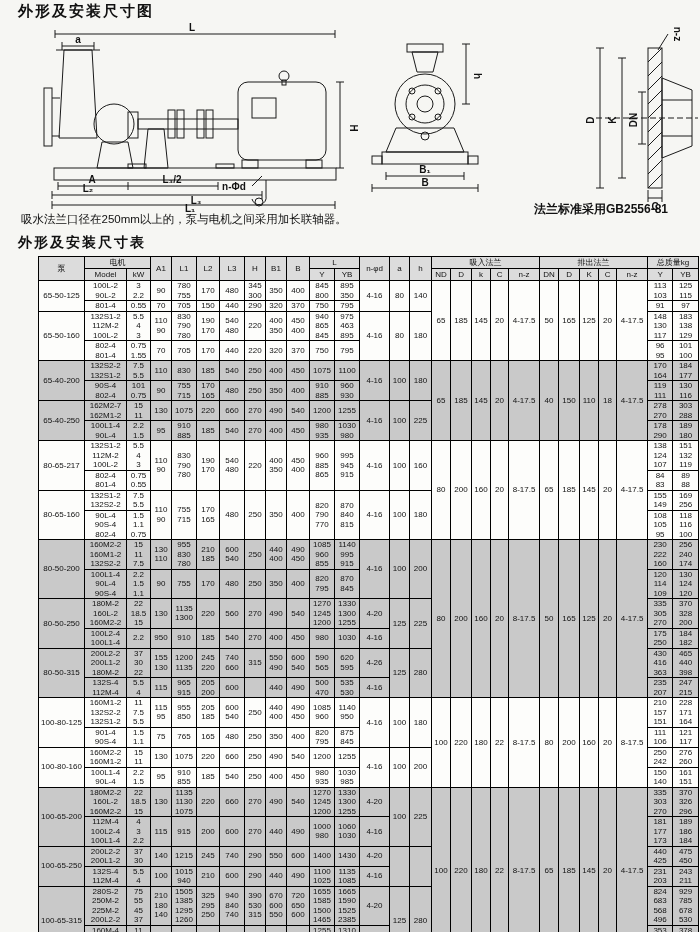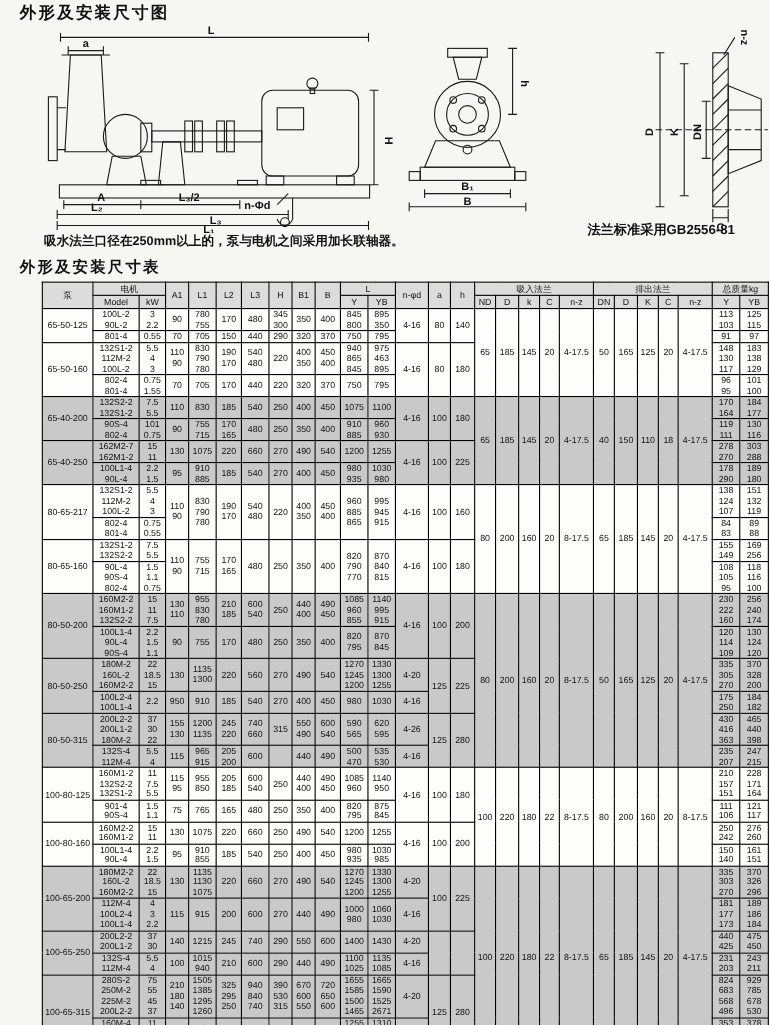--- a/index.html
+++ b/index.html
@@ -3,21 +3,21 @@
 <meta charset="utf-8">
 <style>
   html,body{margin:0;padding:0;}
   body{
     width:700px;height:932px;position:relative;overflow:hidden;
     background:#f6f6f3;color:#111;
     font-family:"Liberation Sans","DejaVu Sans",sans-serif;
   }
   .page-title{position:absolute;left:18px;top:2px;font-size:15px;font-weight:bold;letter-spacing:2px;}
   .table-title{position:absolute;left:18px;top:234px;font-size:14px;font-weight:bold;letter-spacing:2px;}
-  .note{position:absolute;left:40px;top:212px;font-size:11.5px;font-weight:bold;}
+  .note{position:absolute;left:21px;top:212px;font-size:11.5px;font-weight:normal;}
   .flange-note{position:absolute;left:534px;top:201px;font-size:12px;font-weight:bold;}
   .drawing{position:absolute;left:0;top:20px;}
   svg text{font-family:"Liberation Sans","DejaVu Sans",sans-serif;font-size:10px;fill:#111;}
   table.dims{
     position:absolute;left:38px;top:256px;
     border-collapse:collapse;table-layout:fixed;width:660px;
     font-size:8px;
   }
   table.dims th,table.dims td{
     border:1px solid #000;text-align:center;vertical-align:middle;
@@ -993,21 +993,21 @@
         <td class="sh">720
 650
 600</td>
         <td class="sh">1655
 1585
 1500
 1465</td>
         <td class="sh">1665
 1590
 1525
-2671</td>
+2385</td>
         <td class="sh">4-20</td>
         <td rowspan="2" class="sh">125</td>
         <td rowspan="2" class="sh">280</td>
         <td class="sh">824
 683
 568
 496</td>
         <td class="sh">929
 785
 678

